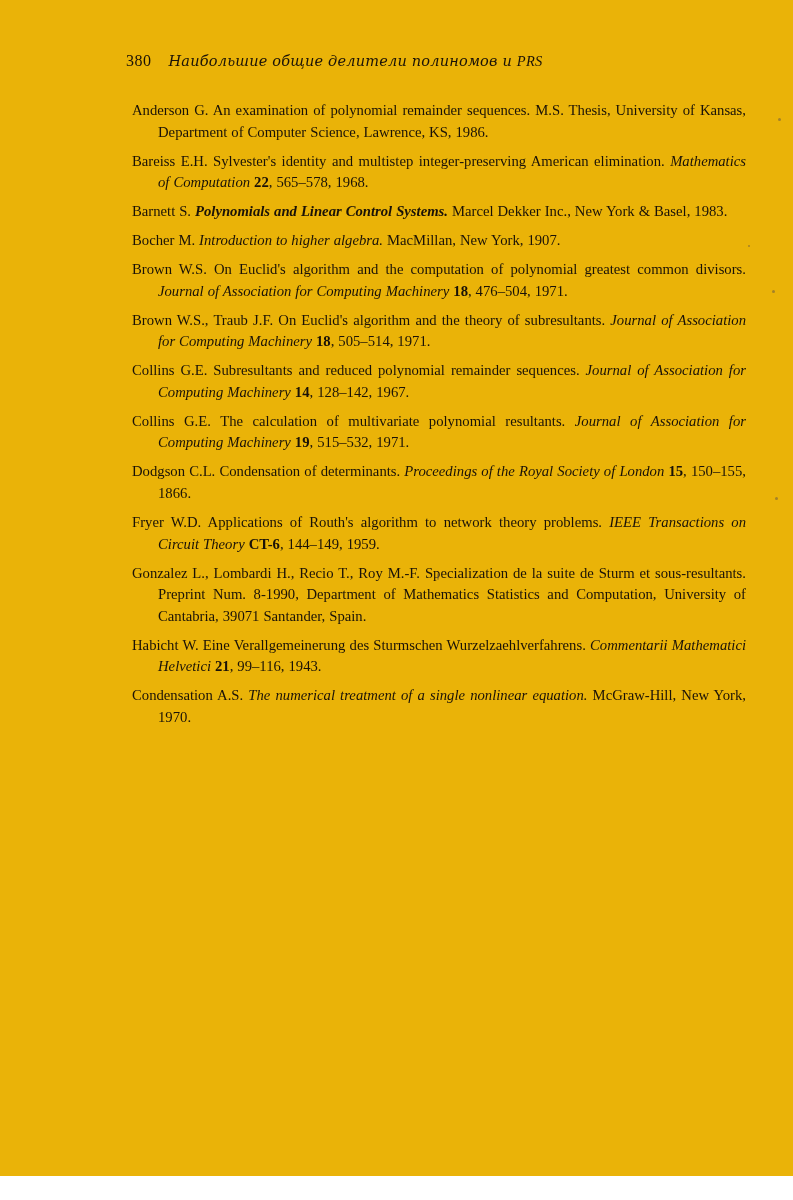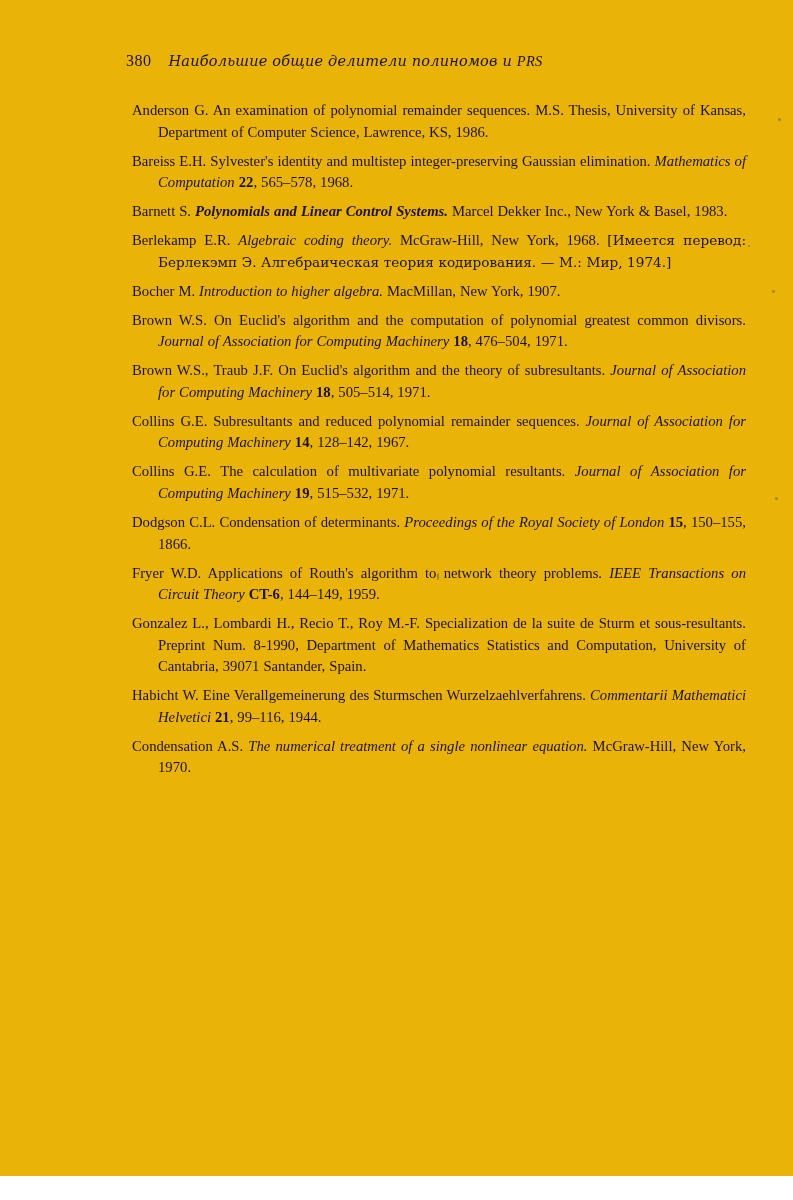--- a/index.html
+++ b/index.html
@@ -88,32 +88,31 @@
 <body>
 
 <div class="page">
 
   <div class="header">
     <span class="pageno">380</span><span class="runtitle"><span>Наибольшие общие делители полиномов</span> <span>и</span> <span class="prs">PRS</span></span>
   </div>
 
   <div class="reflist" id="reflist">
       <div class="ref"><span>Anderson G. An examination of polynomial remainder sequences. M.S. Thesis, University of Kansas, Department of Computer Science, Lawrence, KS, 1986.</span></div>
-      <div class="ref"><span>Bareiss E.H. Sylvester's identity and multistep integer-preserving Gaussian elimination. </span><span class="it">Mathematics of Computation</span><span> </span><span class="bd">22</span><span>, 565–578, 1968.</span></div>
+      <div class="ref"><span>Bareiss E.H. Sylvester's identity and multistep integer-preserving American elimination. </span><span class="it">Mathematics of Computation</span><span> </span><span class="bd">22</span><span>, 565–578, 1968.</span></div>
       <div class="ref"><span>Barnett S. </span><span class="ib">Polynomials and Linear Control Systems.</span><span> Marcel Dekker Inc., New York &amp; Basel, 1983.</span></div>
-      <div class="ref"><span>Berlekamp E.R. </span><span class="it">Algebraic coding theory.</span><span>  McGraw-Hill, New York, 1968. </span><span class="cyr">[Имеется перевод: Берлекэмп Э. Алгебраическая теория кодирования. — М.: Мир, 1974.]</span></div>
       <div class="ref"><span>Bocher M. </span><span class="it">Introduction to higher algebra.</span><span> MacMillan, New York, 1907.</span></div>
       <div class="ref"><span>Brown W.S. On Euclid's algorithm and the computation of polynomial greatest common divisors. </span><span class="it">Journal of Association for Computing Machinery</span><span> </span><span class="bd">18</span><span>, 476–504, 1971.</span></div>
       <div class="ref"><span>Brown W.S., Traub J.F. On Euclid's algorithm and the theory of subresultants. </span><span class="it">Journal of Association for Computing Machinery</span><span> </span><span class="bd">18</span><span>, 505–514, 1971.</span></div>
       <div class="ref"><span>Collins G.E. Subresultants and reduced polynomial remainder sequences. </span><span class="it">Journal of Association for Computing Machinery</span><span> </span><span class="bd">14</span><span>, 128–142, 1967.</span></div>
       <div class="ref"><span>Collins G.E. The calculation of multivariate polynomial resultants. </span><span class="it">Journal of Association for Computing Machinery</span><span> </span><span class="bd">19</span><span>, 515–532, 1971.</span></div>
       <div class="ref"><span>Dodgson C.L. Condensation of determinants. </span><span class="it">Proceedings of the Royal Society of London</span><span> </span><span class="bd">15</span><span>, 150–155, 1866.</span></div>
       <div class="ref"><span>Fryer W.D. Applications of Routh's algorithm to network theory problems. </span><span class="it">IEEE Transactions on Circuit Theory</span><span> </span><span class="bd">CT-6</span><span>, 144–149, 1959.</span></div>
       <div class="ref"><span>Gonzalez L., Lombardi H., Recio T., Roy M.-F. Specialization de la suite de Sturm et sous-resultants.  Preprint Num. 8-1990, Department of Mathematics Statistics and Computation, University of Cantabria, 39071 Santander, Spain.</span></div>
-      <div class="ref"><span>Habicht W. Eine Verallgemeinerung des Sturmschen Wurzelzaehlverfahrens. </span><span class="it">Commentarii Mathematici Helvetici</span><span> </span><span class="bd">21</span><span>, 99–116, 1944.</span></div>
+      <div class="ref"><span>Habicht W. Eine Verallgemeinerung des Sturmschen Wurzelzaehlverfahrens. </span><span class="it">Commentarii Mathematici Helvetici</span><span> </span><span class="bd">21</span><span>, 99–116, 1943.</span></div>
       <div class="ref"><span>Condensation A.S. </span><span class="it">The numerical treatment of a single nonlinear equation.</span><span> McGraw-Hill, New York, 1970.</span></div>
     </div>
 
   <div class="speck" style="left:778px; top:118px; width:3px; height:3px;"></div>
   <div class="speck" style="left:748px; top:245px; width:2px; height:2px;"></div>
   <div class="speck" style="left:772px; top:290px; width:3px; height:3px;"></div>
   <div class="speck" style="left:775px; top:497px; width:3px; height:3px;"></div>
   <div class="speck" style="left:437px; top:573px; width:2px; height:7px;"></div>
 
 </div>

